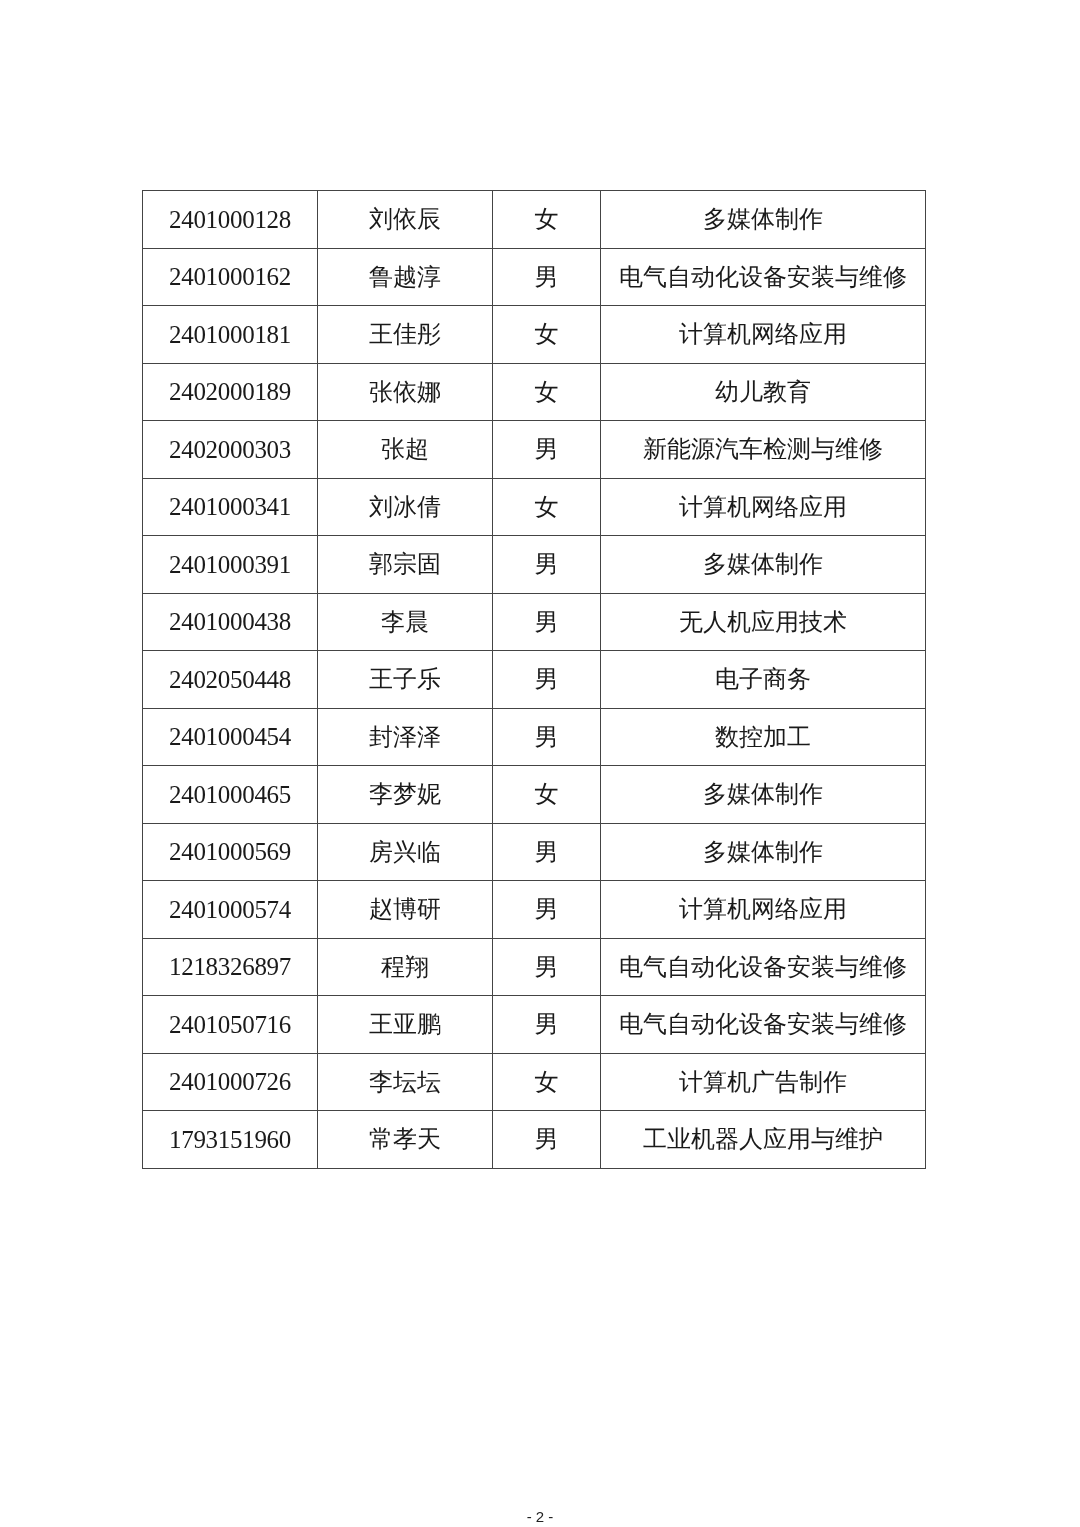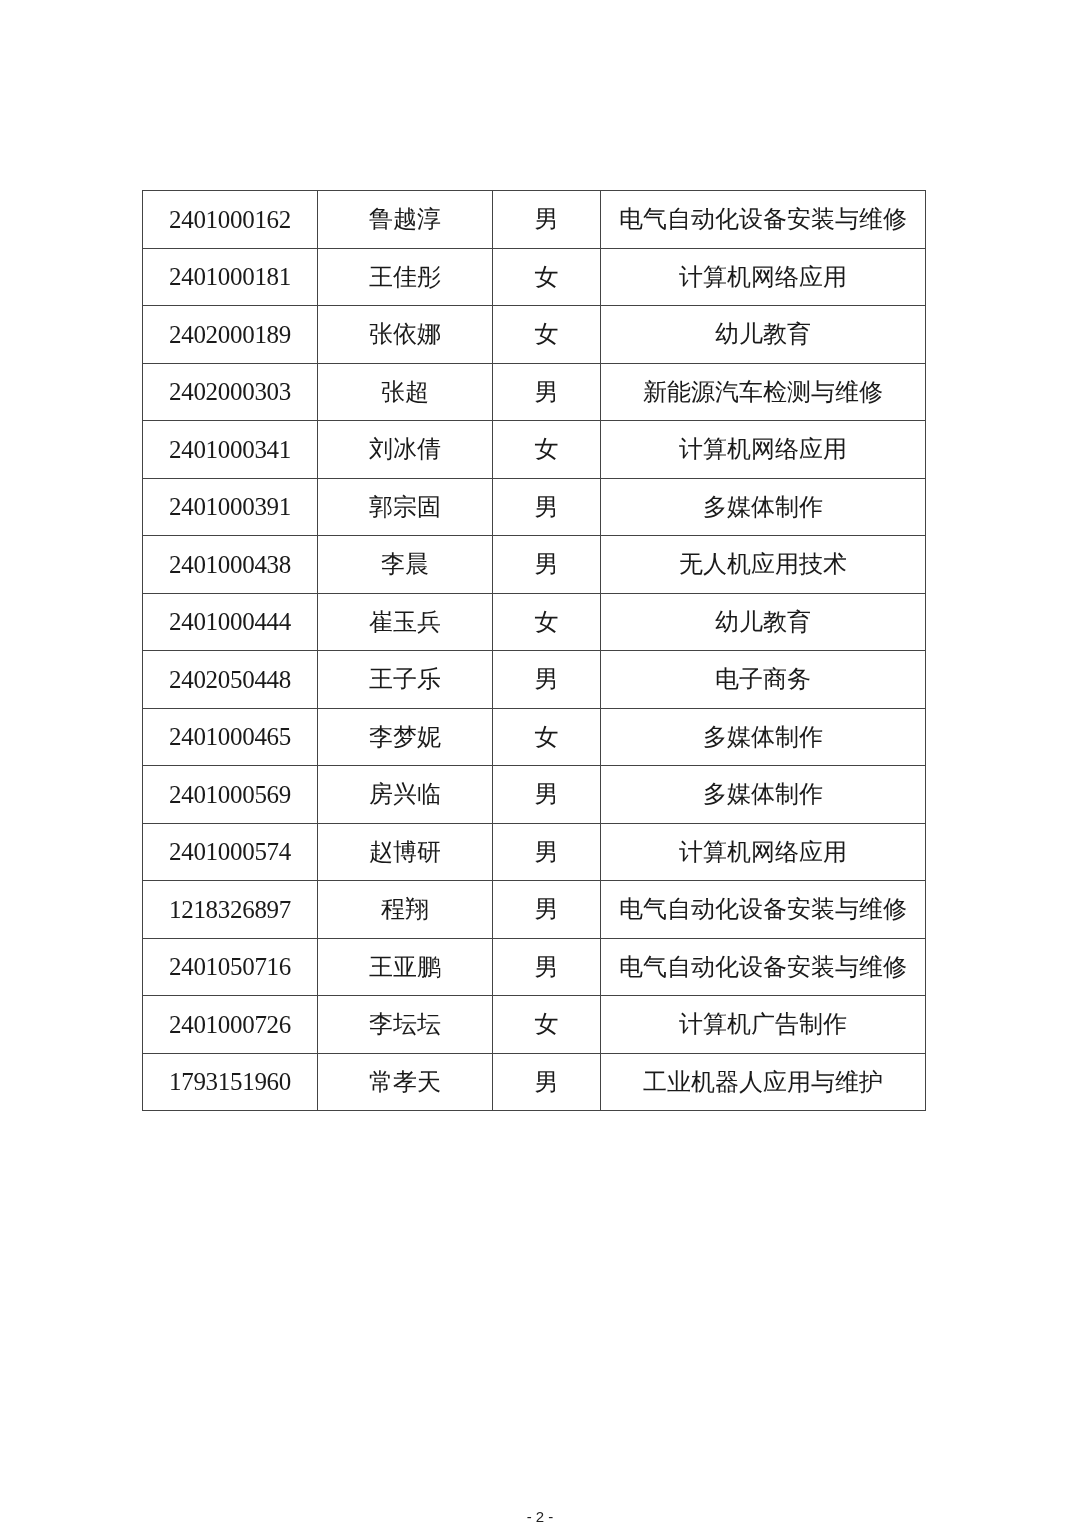--- a/index.html
+++ b/index.html
@@ -61,20 +61,26 @@
       color: #222222;
     }
   </style>
 </head>
 <body>
 
 <div class="page">
   <table class="roster">
     <tbody>
       <tr>
+        <td class="col-id">2401000128</td>
+        <td class="col-name">刘依辰</td>
+        <td class="col-gender">女</td>
+        <td class="col-major">多媒体制作</td>
+      </tr>
+      <tr>
         <td class="col-id">2401000162</td>
         <td class="col-name">鲁越淳</td>
         <td class="col-gender">男</td>
         <td class="col-major">电气自动化设备安装与维修</td>
       </tr>
       <tr>
         <td class="col-id">2401000181</td>
         <td class="col-name">王佳彤</td>
         <td class="col-gender">女</td>
         <td class="col-major">计算机网络应用</td>
@@ -103,30 +109,30 @@
         <td class="col-gender">男</td>
         <td class="col-major">多媒体制作</td>
       </tr>
       <tr>
         <td class="col-id">2401000438</td>
         <td class="col-name">李晨</td>
         <td class="col-gender">男</td>
         <td class="col-major">无人机应用技术</td>
       </tr>
       <tr>
-        <td class="col-id">2401000444</td>
-        <td class="col-name">崔玉兵</td>
-        <td class="col-gender">女</td>
-        <td class="col-major">幼儿教育</td>
-      </tr>
-      <tr>
         <td class="col-id">2402050448</td>
         <td class="col-name">王子乐</td>
         <td class="col-gender">男</td>
         <td class="col-major">电子商务</td>
+      </tr>
+      <tr>
+        <td class="col-id">2401000454</td>
+        <td class="col-name">封泽泽</td>
+        <td class="col-gender">男</td>
+        <td class="col-major">数控加工</td>
       </tr>
       <tr>
         <td class="col-id">2401000465</td>
         <td class="col-name">李梦妮</td>
         <td class="col-gender">女</td>
         <td class="col-major">多媒体制作</td>
       </tr>
       <tr>
         <td class="col-id">2401000569</td>
         <td class="col-name">房兴临</td>

